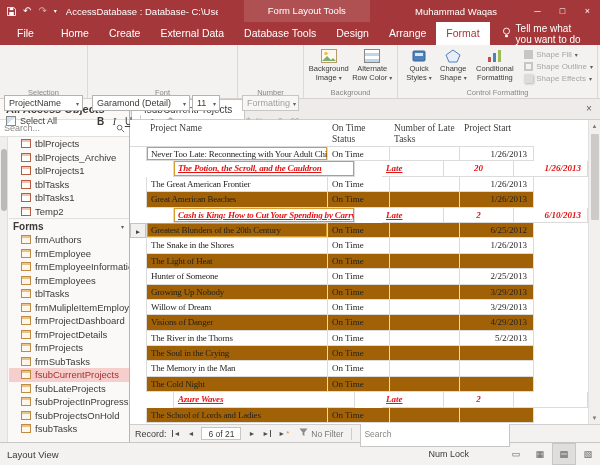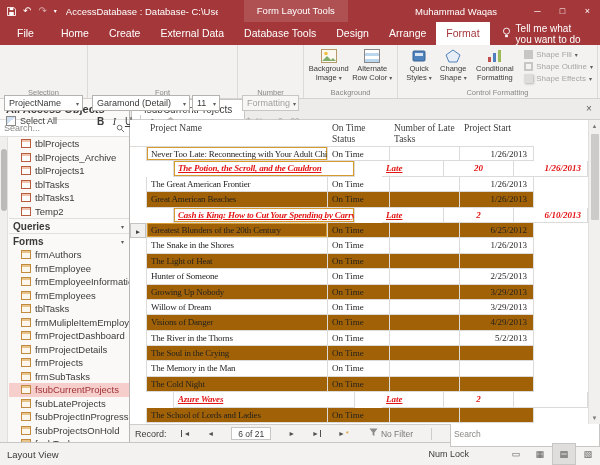--- a/index.html
+++ b/index.html
@@ -6,21 +6,21 @@
   html,body { width:600px; height:465px; }
   body { font-family:"Liberation Sans", sans-serif; }
   .app { width:600px; height:465px; position:relative; background:#fff; overflow:hidden; }
 
   
   .titlebar { height:22px; background:#a4373a; color:#fff; display:flex; align-items:center; font-size:9.5px; }
   .qat { display:flex; align-items:center; gap:7px; padding:0 9px 0 7px; }
   .qicon { font-size:10px; line-height:1; color:#fff; display:flex; align-items:center; }
   .qicon.dim { opacity:.55; }
   .tb-title { white-space:nowrap; overflow:hidden; max-width:152px; }
-  .tb-context { margin-left:26px; padding:0 13px; height:22px; line-height:22px; background:rgba(255,255,255,.13); white-space:nowrap; }
+  .tb-context { margin-left:26px; padding:0 24px; height:22px; line-height:22px; background:rgba(255,255,255,.13); white-space:nowrap; }
   .tb-user { margin-left:auto; margin-right:28px; white-space:nowrap; }
   .win-controls { display:flex; height:22px; }
   .win-controls span { width:25px; text-align:center; line-height:22px; font-size:9px; }
 
   
   .tabrow { height:23px; background:#a4373a; display:flex; color:#fff; font-size:10.5px; }
   .rtab.file { padding:0 17px; line-height:23px; }
   .rtabs { display:flex; }
   .rtabs .rt { padding:0 10px; line-height:23px; white-space:nowrap; }
   .rtabs .rt.active { background:#fff; color:#a4373a; }
@@ -119,21 +119,21 @@
   .trow.late .c-name, .trow.late .c-status { text-decoration:underline;margin-left:27px; }
   .trow.hl .c-name { box-shadow:inset 0 0 0 1px #d69a2d; }
   .cell.c-gutter { width:16px; border:none; background:transparent !important; padding:0; text-align:center; font-size:6.5px; color:#444; line-height:15px; font-style:normal; font-weight:400; }
   .trow.cur .c-gutter { border:1px solid #c6c4c2 !important; background:#f1f0ee !important; }
 
   .vscroll { position:absolute; top:0; right:0; bottom:0; width:12px; background:#f1f0ee; border-left:1px solid #e1dfdd; display:flex; flex-direction:column; align-items:center; font-size:6px; color:#7a7978; }
   .vs-arr { height:12px; line-height:12px; }
   .vthumb { width:8px; height:86px; background:#cdcbc9; margin-top:2px; border-radius:1px; }
   .vs-arr.down { margin-top:auto; }
 
-  .recordnav { height:18px; background:#f3f2f1; border-top:1px solid #d0cecc; display:flex; align-items:center; font-size:9px; color:#3b3a39; padding-left:5px; gap:3px;justify-content:space-between; }
+  .recordnav { height:18px; background:#f3f2f1; border-top:1px solid #d0cecc; display:flex; align-items:center; font-size:9px; color:#3b3a39; padding-left:5px; gap:3px; }
   .rn-btn { font-size:7px; color:#514f4d; display:flex; align-items:center; padding:0 2px; gap:1px; }
   .rn-bar { width:1px; height:7px; background:#514f4d; display:inline-block; }
   .rn-pos { background:#fff; border:1px solid #c8c6c4; font-size:8.5px; padding:0 6px; height:13px; line-height:12px; margin:0 2px; white-space:nowrap; }
   .rn-star { color:#d89b2d; font-size:8px; }
   .rn-filter { display:flex; align-items:center; gap:3px; color:#7a7876; font-size:8.5px; margin-left:5px; white-space:nowrap; }
   .rn-sep { width:1px; height:12px; background:#d0cecc; margin:0 5px; }
   .rn-search { background:#fff; border:1px solid #c8c6c4; height:13px; width:150px; display:flex; align-items:center; padding:12px 3px; }
   .rn-search input { border:none; outline:none; width:100%; font-size:8.5px; color:#3b3a39; font-family:inherit; background:transparent; }
   .rn-search input::placeholder { color:#8a8886; }
 
@@ -356,24 +356,20 @@
               <span class="tbl-ico"></span>
               <span class="np-label">tblTasks</span>
             </div>
             <div class="np-item">
               <span class="tbl-ico"></span>
               <span class="np-label">tblTasks1</span>
             </div>
             <div class="np-item">
               <span class="tbl-ico"></span>
               <span class="np-label">Temp2</span>
-            </div>
-            <div class="np-sect">
-              <span>Queries</span>
-              <span class="sarr2">▾</span>
             </div>
             <div class="np-sect">
               <span>Forms</span>
               <span class="sarr2">▾</span>
             </div>
             <div class="np-item">
               <span class="frm-ico"></span>
               <span class="np-label">frmAuthors</span>
             </div>
             <div class="np-item">

